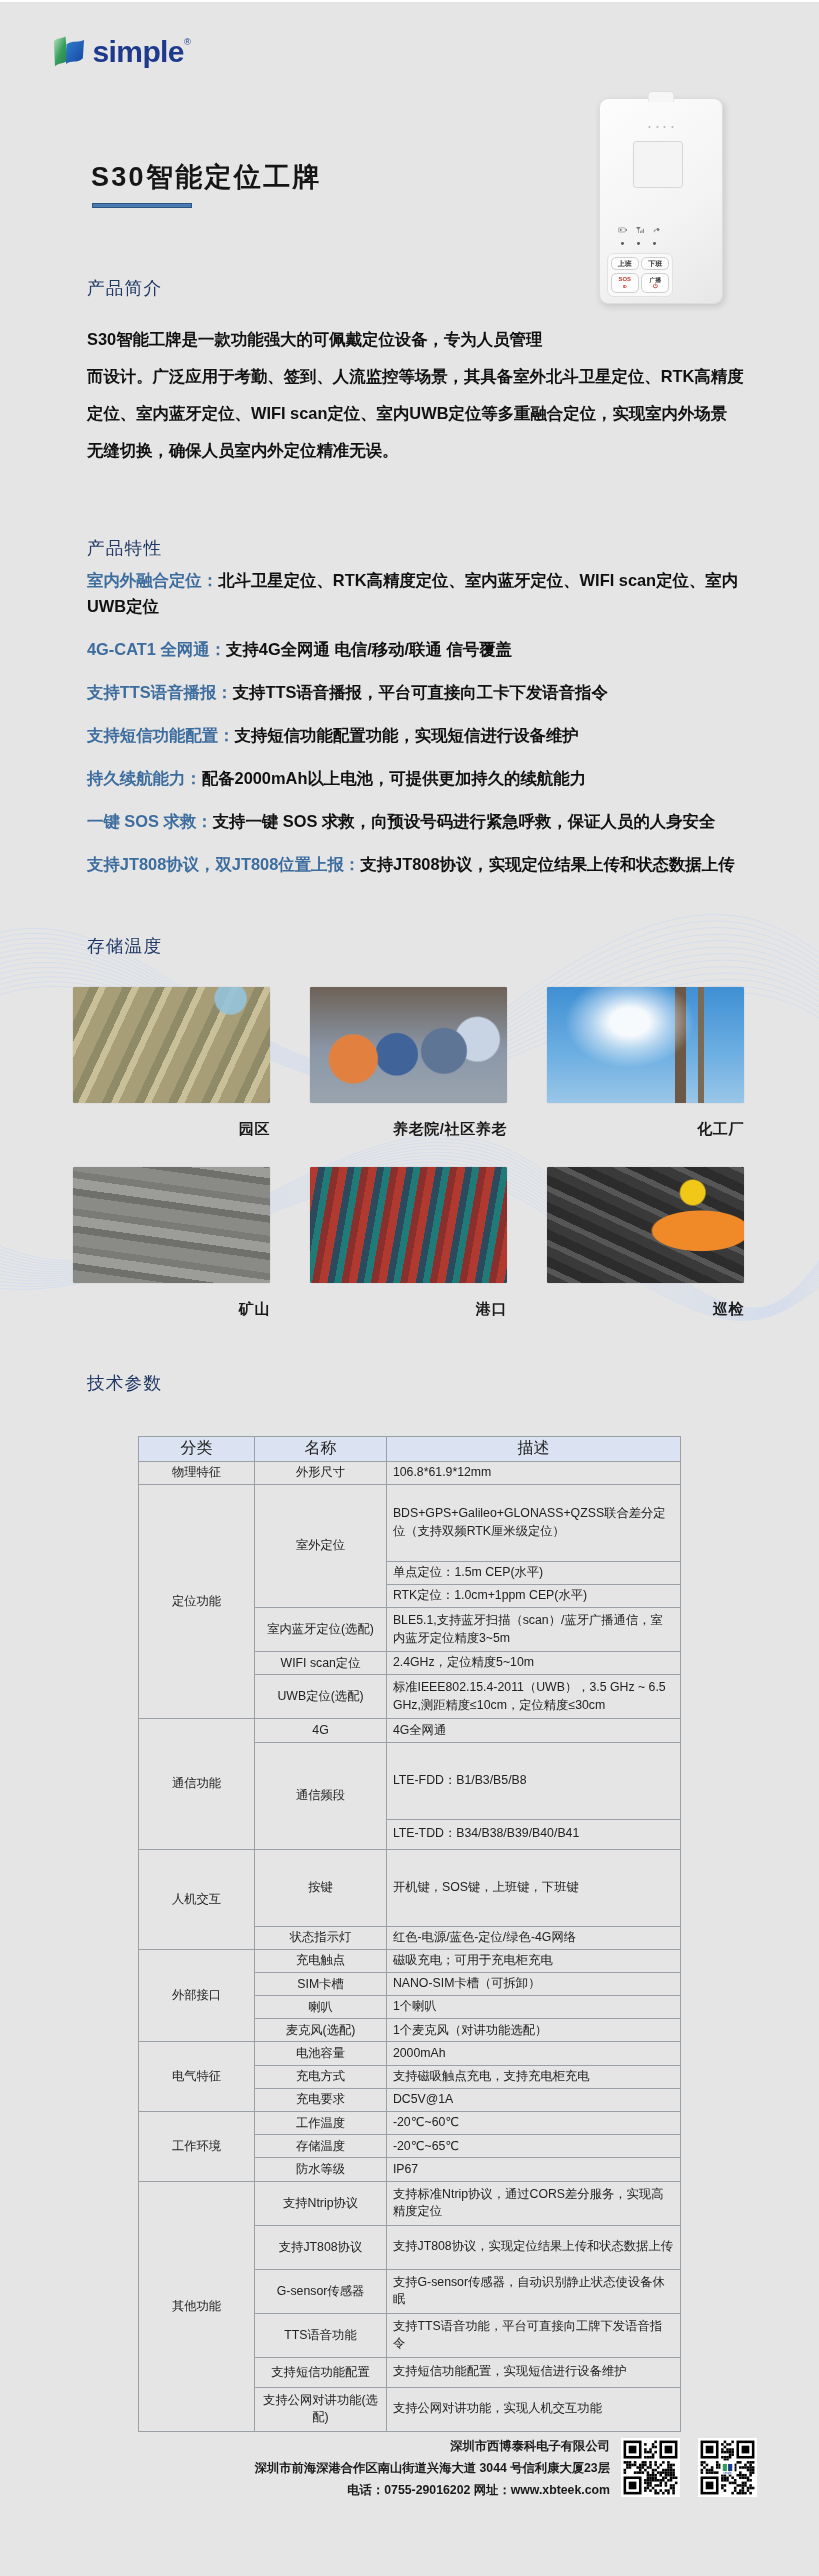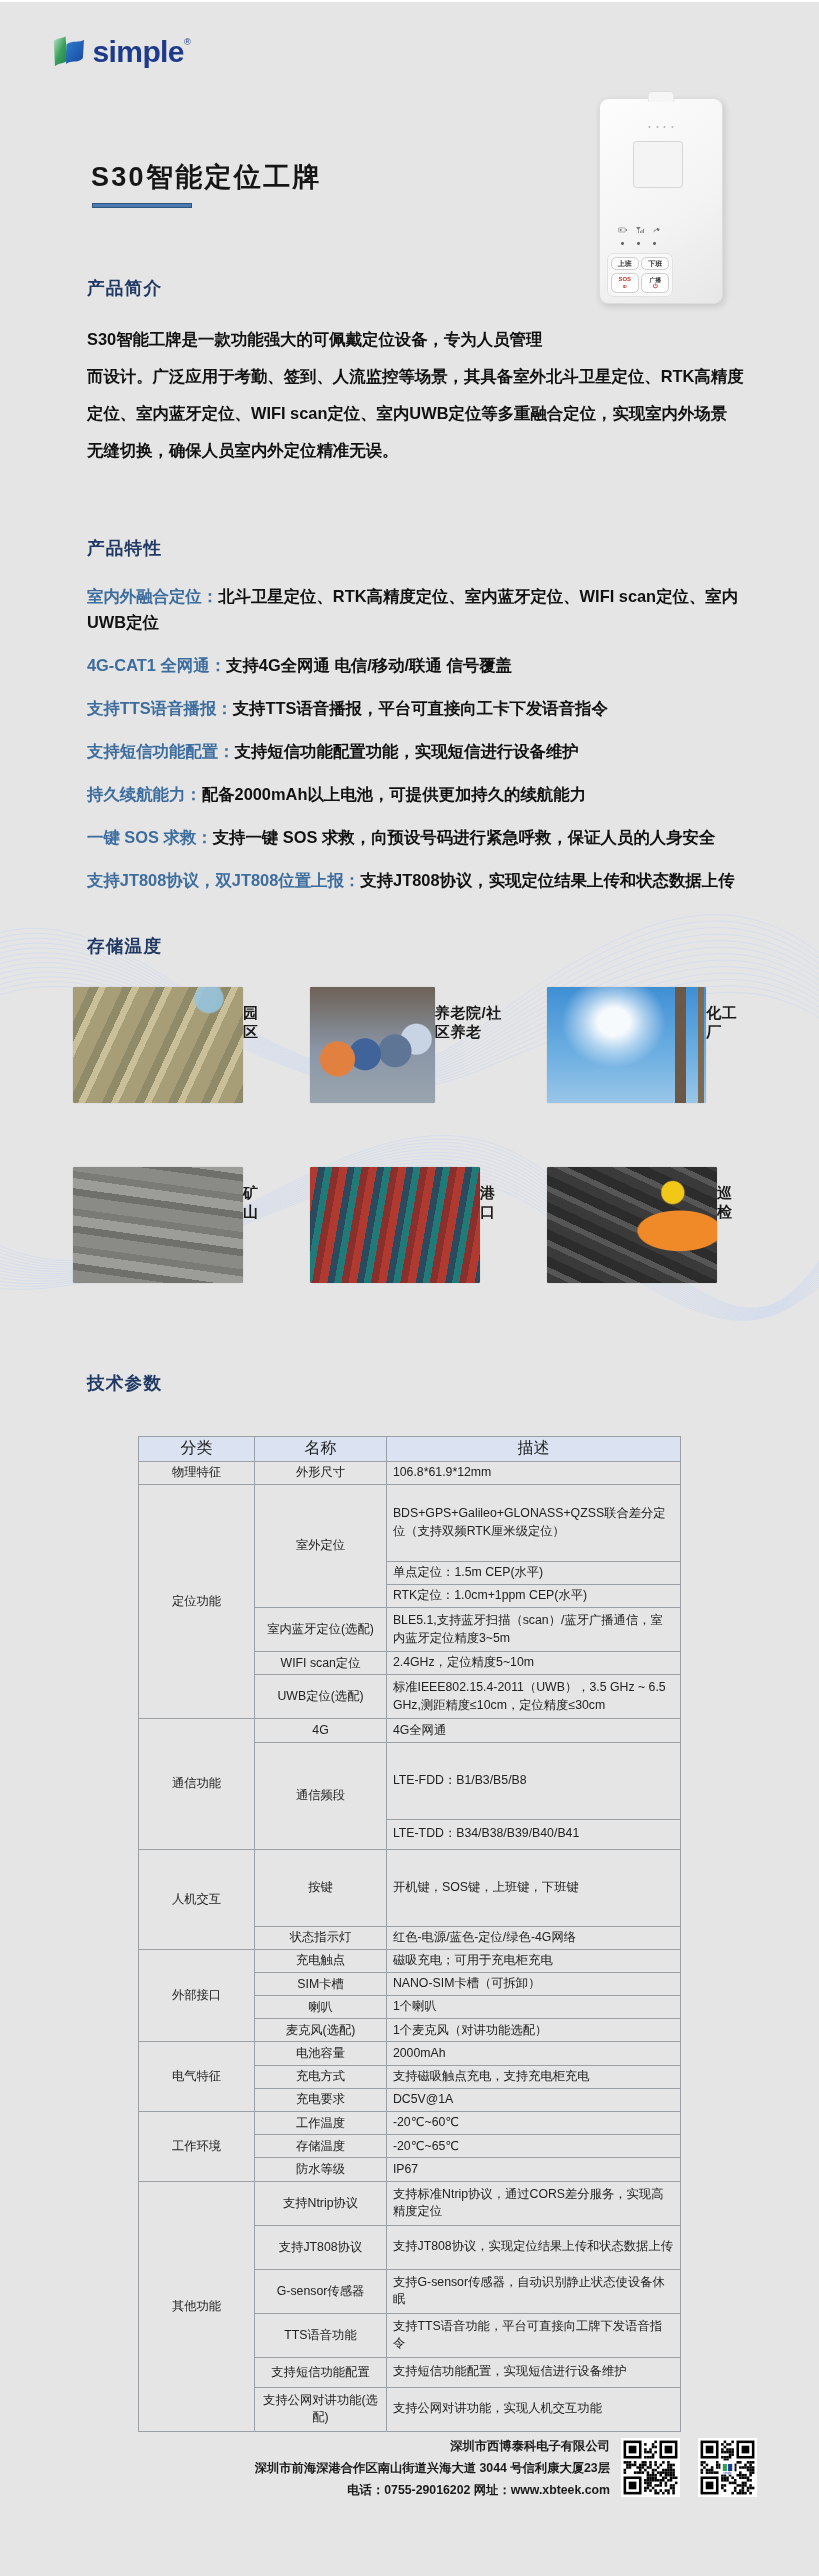--- a/index.html
+++ b/index.html
@@ -10,38 +10,38 @@
   
   .logo { position:absolute; left:50px; top:33px; display:flex; align-items:flex-start; }
   .logo-text { font-size:30px; font-weight:bold; color:#1d3a8c; letter-spacing:-0.6px; line-height:34px; }
   .logo-reg { font-size:9.4px; color:#1d3a8c; margin-top:1.2px; }
 
   
   .hero-title { position:absolute; left:91px; top:157px; font-size:27px; font-weight:bold; color:#161616; letter-spacing:2.3px; white-space:nowrap; }
   .title-bar { position:absolute; left:92px; top:201px; width:100px; height:5.3px; background:#4a7bb0; border:0.6px solid #2c5680; }
 
   
-  .sec-h { position:absolute; left:87px; font-size:17.6px; font-weight:bold; color:#1f3864; letter-spacing:1.2px; white-space:nowrap; }
+  .sec-h { position:absolute; left:87px; font-size:17.6px; font-weight:normal; color:#1f3864; letter-spacing:1.2px; white-space:nowrap; }
 
   
   .intro-lines { position:absolute; left:87px; top:319px; }
   .intro-line { font-size:16.4px; font-weight:600; color:#111; line-height:37px; white-space:nowrap; }
 
   
-  .features { position:absolute; left:87px; top:581px; width:682px; }
+  .features { position:absolute; left:87px; top:565px; width:682px; }
   .feature-line { font-size:16.4px; line-height:26px; margin-bottom:17px; color:#111; }
   .f-label { color:#3d6d9e; font-weight:bold; }
   .f-text { font-weight:600; }
 
   
   .waves { position:absolute; left:0; top:877px; width:819px; height:497px; pointer-events:none; }
 
   
   .apps-grid { position:absolute; left:73px; top:985px; display:grid; grid-template-columns:197px 197px 197px; column-gap:40px; row-gap:0; }
-  .app-cell { width:197px; height:180px; display:flex; flex-direction:row; align-items:flex-start; }
+  .app-cell { width:197px; height:180px; display:flex; flex-direction:column; align-items:flex-end; }
   .app-img { width:197px; height:116px; border-radius:1.2px; box-shadow:0 0 0 0.6px rgba(0,0,0,.06); }
   .app-label { margin-top:17px; font-size:15px; font-weight:bold; color:#1a1a1a; letter-spacing:0.6px; }
   .app-i0 { background:
       radial-gradient(circle at 80% 10%, rgba(150,195,220,.9) 0 8%, transparent 9%),
       repeating-linear-gradient(115deg, #a79e77 0 15px, #8f8a68 15px 23.4px, #c9c09a 23.4px 30px),
       linear-gradient(160deg,#7d9a63 0%, #b0a77f 40%, #9a946f 100%); }
   .app-i1 { background:
       radial-gradient(circle at 22% 62%, #e2813f 0 14%, transparent 15%),
       radial-gradient(circle at 44% 58%, #40639a 0 16%, transparent 17%),
       radial-gradient(circle at 68% 55%, #5e7596 0 15%, transparent 16%),

